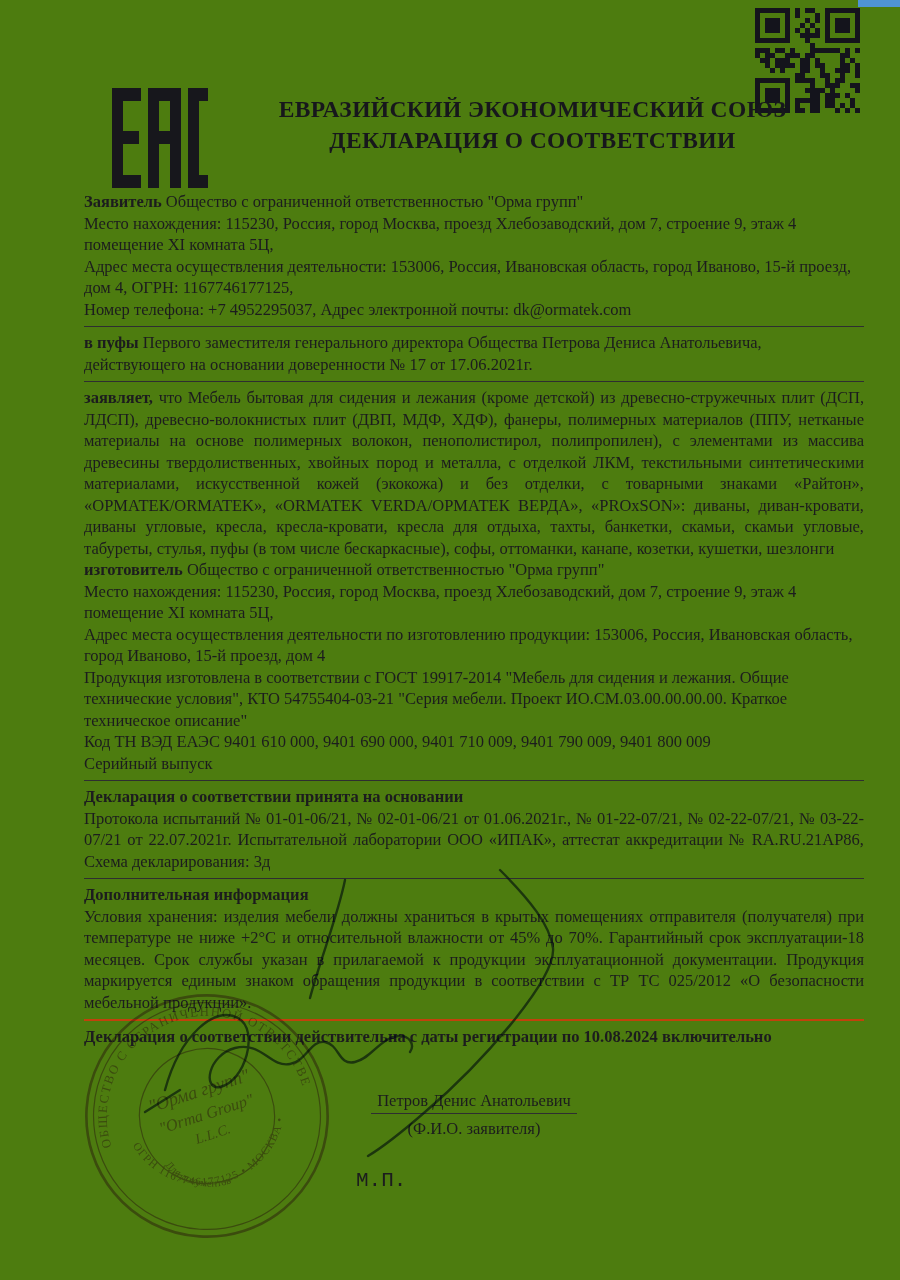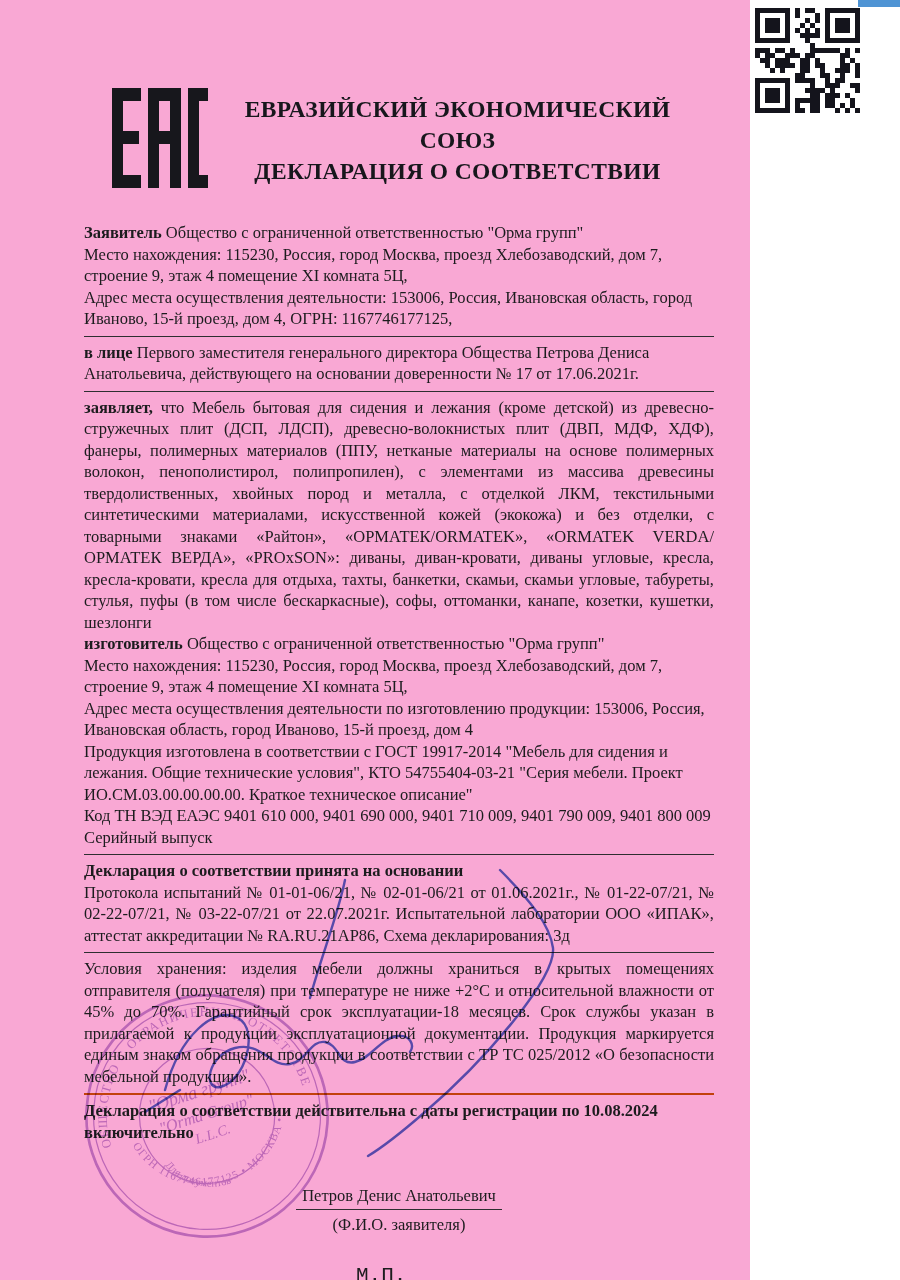--- a/index.html
+++ b/index.html
@@ -4,21 +4,21 @@
 <style>
   * { margin:0; padding:0; box-sizing:border-box; }
   html,body { width:900px; height:1280px; }
   body {
     font-family:"Liberation Serif", serif;
     background:#ffffff;
     color:#1c1c1e;
     overflow:hidden;
     position:relative;
   }
-  .page { position:relative; width:750px; height:1280px; background:#f9a8d4; }
+  .page { position:relative; width:900px; height:1280px; background:#4d7c0f; }
 
   
   .header { position:relative; padding:94px 50px 0 215px; text-align:center; }
   .title-line { font-weight:bold; font-size:23.5px; line-height:31px; letter-spacing:.4px; color:#17171c; }
   .eac-logo { position:absolute; left:112px; top:86px; width:96px; height:104px; }
 
   .qr-wrap { position:absolute; left:755px; top:8px; width:105px; height:105px; }
   .corner-strip { position:absolute; left:858px; top:0; width:42px; height:7px; background:#4f94d4; }
 
   
@@ -220,43 +220,45 @@
     <div class="title-line">ЕВРАЗИЙСКИЙ ЭКОНОМИЧЕСКИЙ СОЮЗ</div>
     <div class="title-line">ДЕКЛАРАЦИЯ О СООТВЕТСТВИИ</div>
   </div>
 
   <div class="content">
 
     <section>
       <span class="line"><b class="lead">Заявитель</b> <span>Общество с ограниченной ответственностью "Орма групп"</span></span>
       <span class="line">Место нахождения: 115230, Россия, город Москва, проезд Хлебозаводский, дом 7, строение 9, этаж 4 помещение XI комната 5Ц,</span>
       <span class="line">Адрес места осуществления деятельности: 153006, Россия, Ивановская область, город Иваново, 15-й проезд, дом 4, ОГРН: 1167746177125,</span>
+      <span class="line">Номер телефона: +7 4952295037, Адрес электронной почты: dk@ormatek.com</span>
     </section>
 
     <section class="ruled">
-      <span class="just"><b class="lead">в лице</b> <span>Первого заместителя генерального директора Общества Петрова Дениса Анатольевича, действующего на основании доверенности № 17 от 17.06.2021г.</span></span>
+      <span class="just"><b class="lead">в пуфы</b> <span>Первого заместителя генерального директора Общества Петрова Дениса Анатольевича, действующего на основании доверенности № 17 от 17.06.2021г.</span></span>
     </section>
 
     <section class="ruled">
       <div class="just"><b class="lead">заявляет,</b> <span>что Мебель бытовая для сидения и лежания (кроме детской) из древесно-стружечных плит (ДСП, ЛДСП), древесно-волокнистых плит (ДВП, МДФ, ХДФ), фанеры, полимерных материалов (ППУ, нетканые материалы на основе полимерных волокон, пенополистирол, полипропилен), с элементами из массива древесины твердолиственных, хвойных пород и металла, с отделкой ЛКМ, текстильными синтетическими материалами, искусственной кожей (экокожа) и без отделки, с товарными знаками «Райтон», «ОРМАТЕК/ORMATEK», «ORMATEK VERDA/ОРМАТЕК ВЕРДА», «PROxSON»: диваны, диван-кровати, диваны угловые, кресла, кресла-кровати, кресла для отдыха, тахты, банкетки, скамьи, скамьи угловые, табуреты, стулья, пуфы (в том числе бескаркасные), софы, оттоманки, канапе, козетки, кушетки, шезлонги</span></div>
       <div><b class="lead">изготовитель</b> <span>Общество с ограниченной ответственностью "Орма групп"</span></div>
       <div>Место нахождения: 115230, Россия, город Москва, проезд Хлебозаводский, дом 7, строение 9, этаж 4 помещение XI комната 5Ц,</div>
       <div>Адрес места осуществления деятельности по изготовлению продукции: 153006, Россия, Ивановская область, город Иваново, 15-й проезд, дом 4</div>
       <div>Продукция изготовлена в соответствии с ГОСТ 19917-2014 "Мебель для сидения и лежания. Общие технические условия", КТО 54755404-03-21 "Серия мебели. Проект ИО.СМ.03.00.00.00.00. Краткое техническое описание"</div>
       <div>Код ТН ВЭД ЕАЭС 9401 610 000, 9401 690 000, 9401 710 009, 9401 790 009, 9401 800 009</div>
       <div>Серийный выпуск</div>
     </section>
 
 
     <section class="ruled">
       <div><b class="lead">Декларация о соответствии принята на основании</b></div>
       <div class="just">Протокола испытаний № 01-01-06/21, № 02-01-06/21 от 01.06.2021г., № 01-22-07/21, № 02-22-07/21, № 03-22-07/21 от 22.07.2021г. Испытательной лаборатории ООО «ИПАК», аттестат аккредитации № RA.RU.21AP86, Схема декларирования: 3д</div>
     </section>
 
     <section class="ruled">
+      <div><b class="lead">Дополнительная информация</b></div>
       <div class="just">Условия хранения: изделия мебели должны храниться в крытых помещениях отправителя (получателя) при температуре не ниже +2°С и относительной влажности от 45% до 70%. Гарантийный срок эксплуатации-18 месяцев. Срок службы указан в прилагаемой к продукции эксплуатационной документации. Продукция маркируется единым знаком обращения продукции в соответствии с ТР ТС 025/2012 «О безопасности мебельной продукции».</div>
     </section>
 
     <section class="ruled-heavy">
       <div><b class="lead">Декларация о соответствии действительна с даты регистрации по  10.08.2024 включительно</b></div>
     </section>
 
     <div class="sig-row">
       <div class="sig-right">
         <div class="sig-name">Петров Денис Анатольевич</div>

